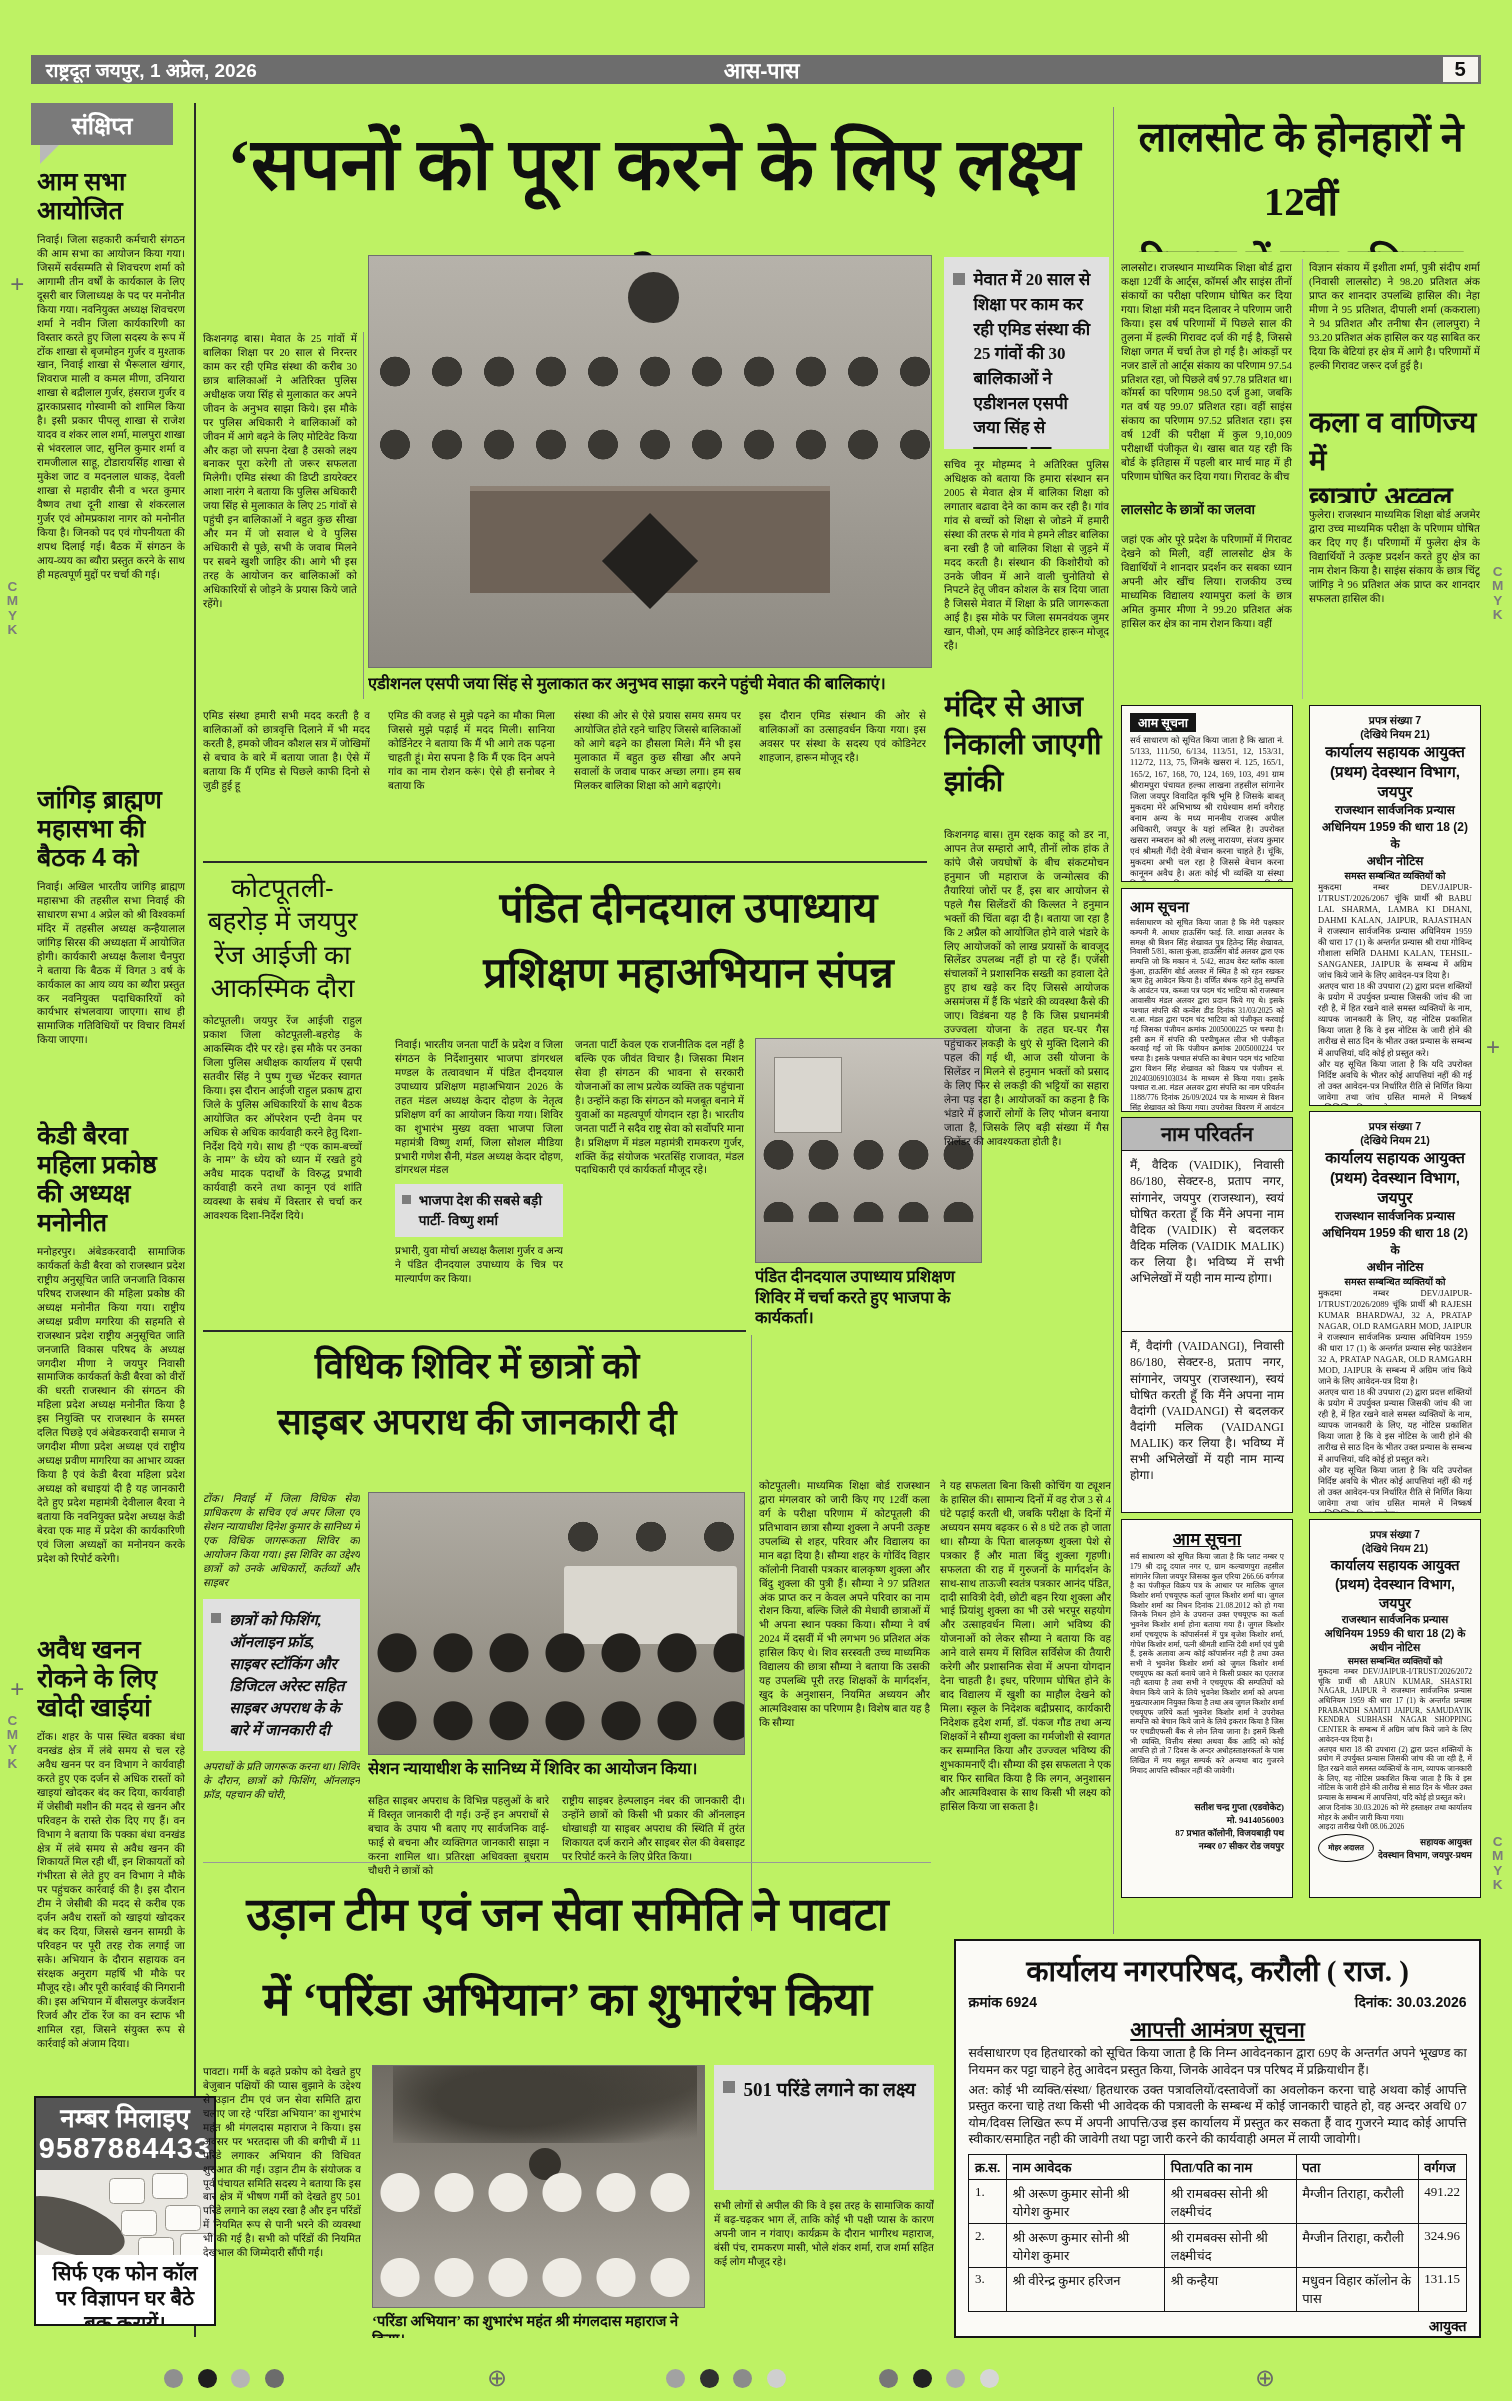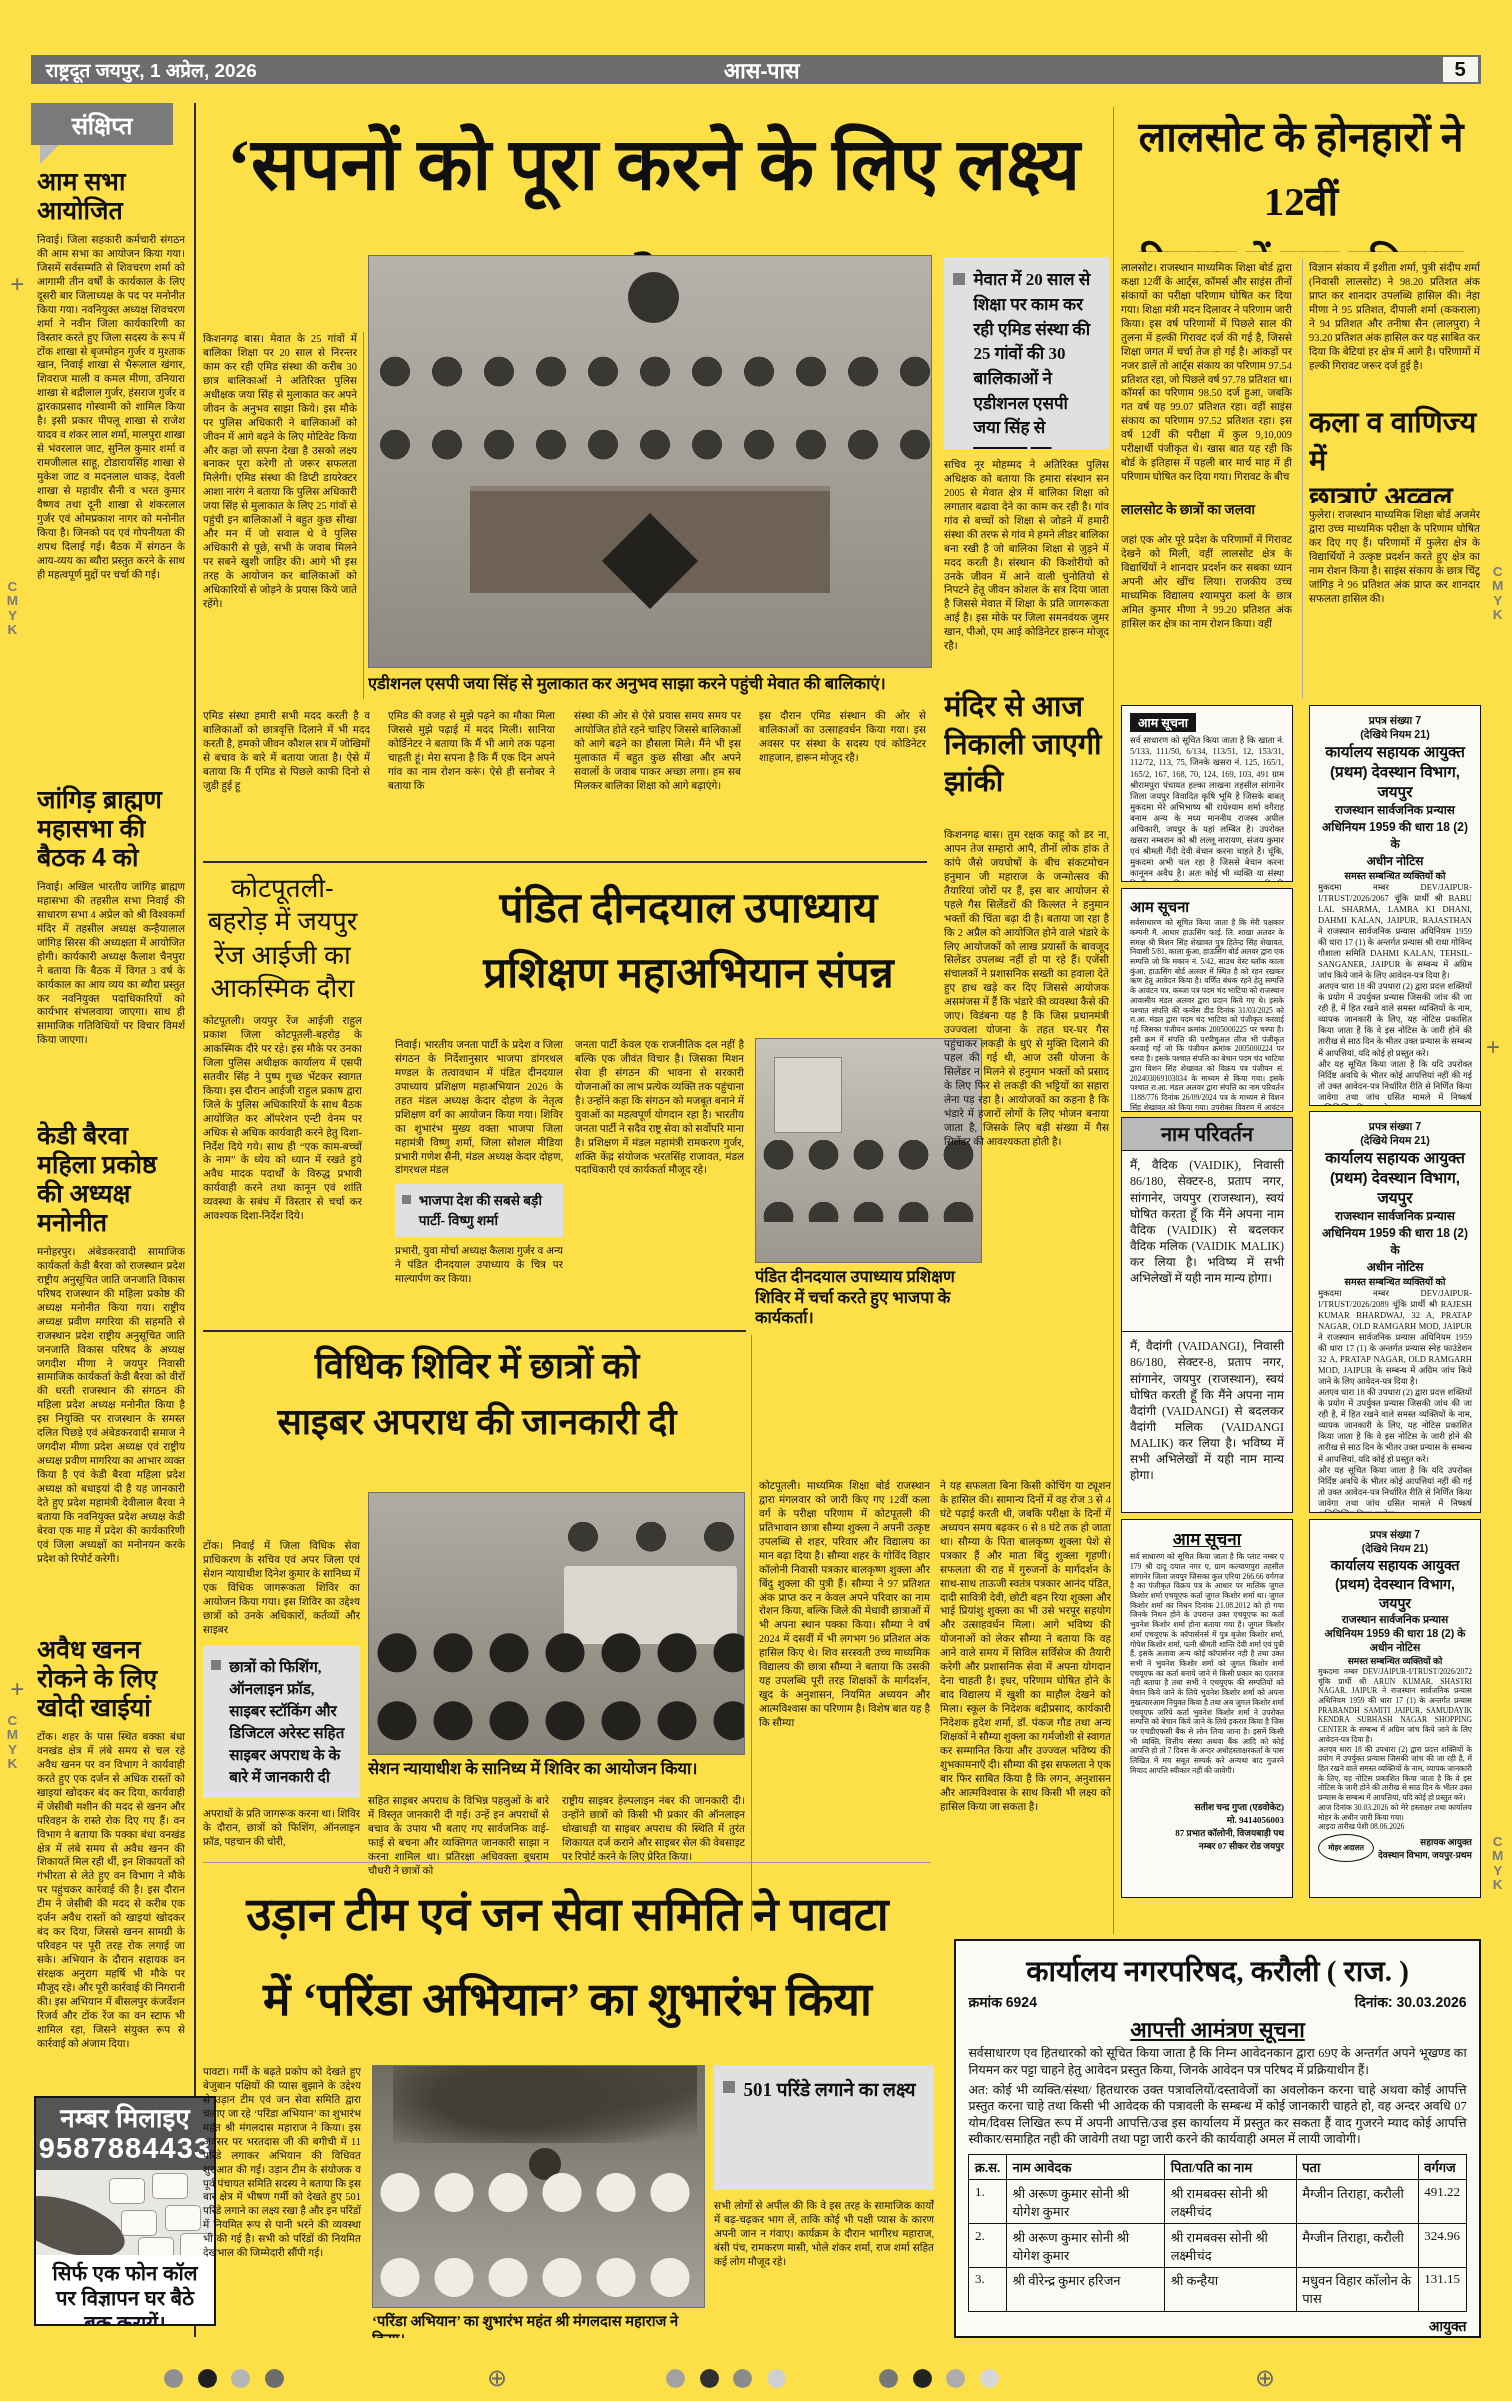--- a/index.html
+++ b/index.html
@@ -1,17 +1,17 @@
 <!DOCTYPE html>
 <html lang="hi" style="font-size:9px"><head>
 <meta charset="utf-8">
 <style>
   html,body{margin:0;padding:0;background:#dcdad5;}
   *{box-sizing:border-box;}
-  .page{position:relative;width:1512px;height:2401px;background:#fde047;color:#101010;
+  .page{position:relative;width:1512px;height:2401px;background:#bef264;color:#101010;
         font-family:"Liberation Sans",sans-serif;overflow:hidden;}
   .abs{position:absolute;}
   .vrule{background:#2a2a2a;width:1.7px;}
   .hrule{background:#2a2a2a;height:1.7px;}
   .masthead{background:#6d6d6d;color:#fff;display:flex;align-items:center;}
   .masthead .left{font-size:19px;font-weight:700;padding-left:14.7px;flex:1;}
   .masthead .center{font-size:21.5px;font-weight:700;text-align:center;flex:1;}
   .masthead .right{flex:1;display:flex;justify-content:flex-end;align-items:center;padding-right:3.4px;}
   .pageno{background:#f6f4ef;color:#111;font-size:20.3px;font-weight:700;width:35px;height:25px;
           display:flex;align-items:center;justify-content:center;}
@@ -192,21 +192,21 @@
     <div>निकाली जाएगी झांकी</div>
   </div>
   <div class="abs body-txt" style="left:944px;top:828px;width:165px;height:462px;">किशनगढ़ बास। तुम रक्षक काहू को डर ना, आपन तेज सम्हारो आपै, तीनों लोक हांक ते कांपे जैसे जयघोषों के बीच संकटमोचन हनुमान जी महाराज के जन्मोत्सव की तैयारियां जोरों पर हैं, इस बार आयोजन से पहले गैस सिलेंडरों की किल्लत ने हनुमान भक्तों की चिंता बढ़ा दी है। बताया जा रहा है कि 2 अप्रैल को आयोजित होने वाले भंडारे के लिए आयोजकों को लाख प्रयासों के बावजूद सिलेंडर उपलब्ध नहीं हो पा रहे हैं। एजेंसी संचालकों ने प्रशासनिक सख्ती का हवाला देते हुए हाथ खड़े कर दिए जिससे आयोजक असमंजस में हैं कि भंडारे की व्यवस्था कैसे की जाए। विडंबना यह है कि जिस प्रधानमंत्री उज्ज्वला योजना के तहत घर-घर गैस पहुंचाकर लकड़ी के धुएं से मुक्ति दिलाने की पहल की गई थी, आज उसी योजना के सिलेंडर न मिलने से हनुमान भक्तों को प्रसाद के लिए फिर से लकड़ी की भट्टियों का सहारा लेना पड़ रहा है। आयोजकों का कहना है कि भंडारे में हजारों लोगों के लिए भोजन बनाया जाता है, जिसके लिए बड़ी संख्या में गैस सिलेंडर की आवश्यकता होती है।</div>
 
   <div class="abs hrule" style="left:203px;top:1330px;width:543px;"></div>
 
   <div class="abs h-lg" style="left:209px;top:1339px;width:536px;height:140px;overflow:hidden;">
     <div>विधिक शिविर में छात्रों को</div>
     <div>साइबर अपराध की जानकारी दी</div>
   </div>
-  <div class="abs story" style="left:203px;top:1539px;width:157px;height:418px;">
+  <div class="abs story" style="left:203px;top:1492px;width:157px;height:418px;font-style:italic;">
     <div class="body-txt">टोंक। निवाई में जिला विधिक सेवा प्राधिकरण के सचिव एवं अपर जिला एवं सेशन न्यायाधीश दिनेश कुमार के सानिध्य में एक विधिक जागरूकता शिविर का आयोजन किया गया। इस शिविर का उद्देश्य छात्रों को उनके अधिकारों, कर्तव्यों और साइबर</div>
     <div class="hl-box" style="margin:9px 0;padding:10.2px 8px;">
       <div class="hl-bullet" style="width:10.2px;height:10.2px;"></div>
       <div class="hl-txt" style="font-size:15.2px;">छात्रों को फिशिंग, ऑनलाइन फ्रॉड, साइबर स्टॉकिंग और डिजिटल अरेस्ट सहित साइबर अपराध के के बारे में जानकारी दी</div>
     </div>
     <div class="body-txt">अपराधों के प्रति जागरूक करना था। शिविर के दौरान, छात्रों को फिशिंग, ऑनलाइन फ्रॉड, पहचान की चोरी,</div>
   </div>
   <div class="abs photo" style="left:368px;top:1492px;width:377px;height:263px;background:linear-gradient(180deg,#b0aca3,#898479);">
     <div class="abs" style="left:52%;top:28%;width:46%;height:30%;background:#dad7cf;border-radius:3.4px;"></div>
     <div class="abs heads" style="left:48%;top:6%;width:52%;height:26%;background-size:68px 79px;"></div>

